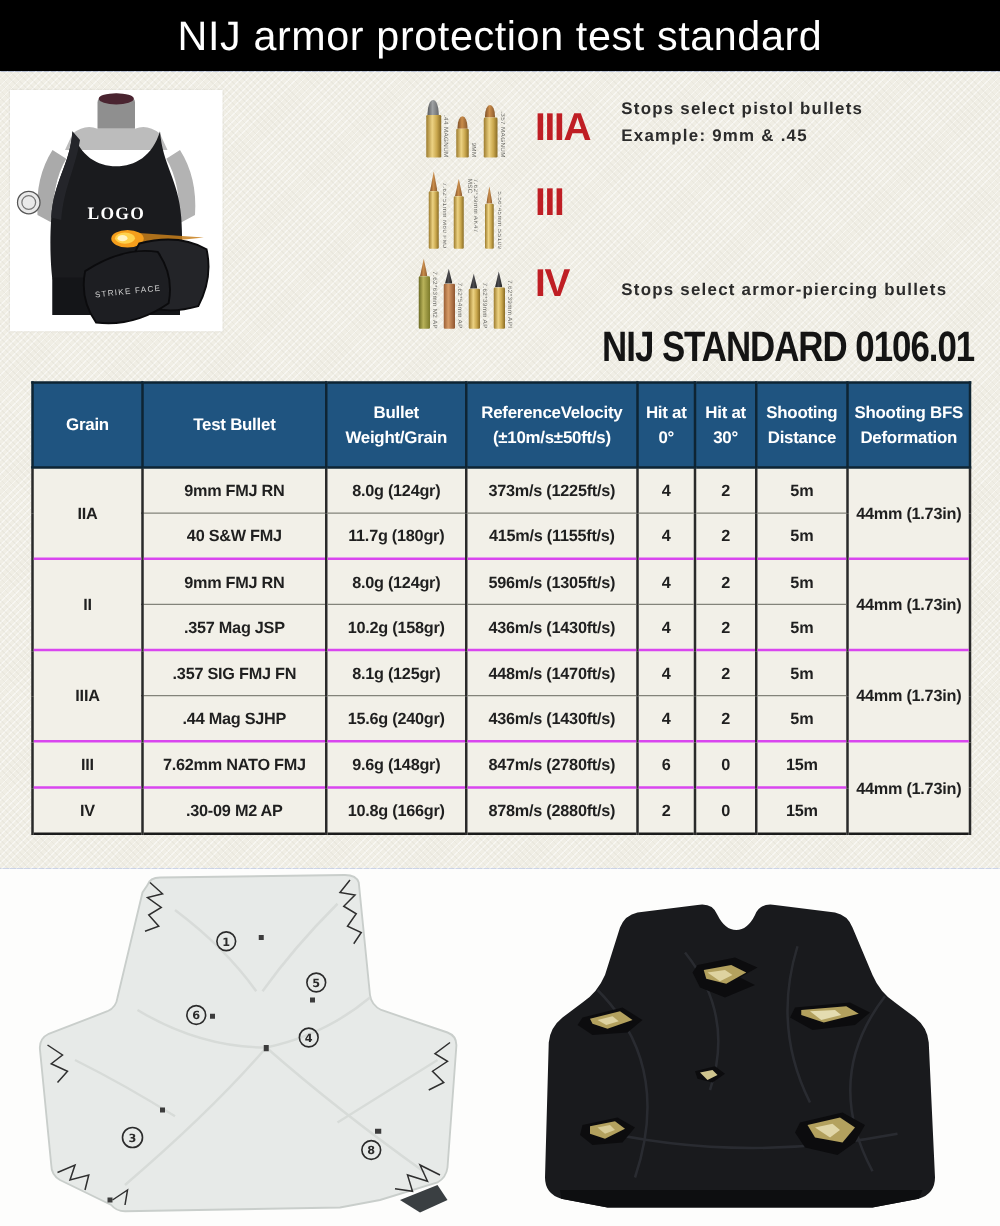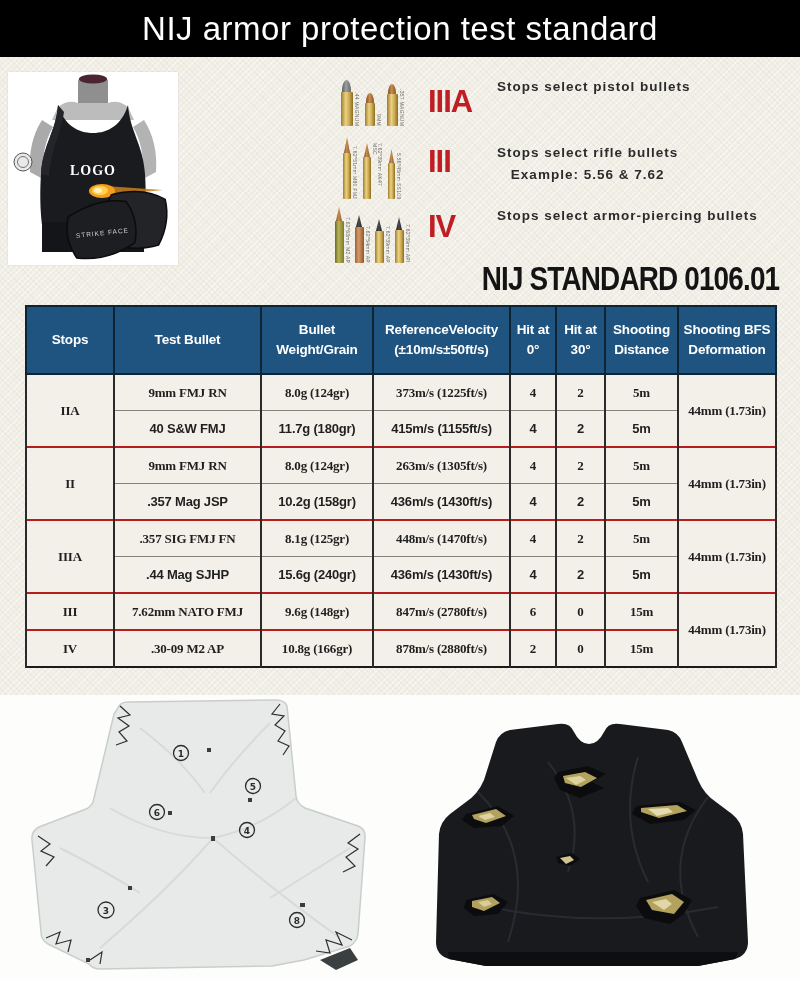--- a/index.html
+++ b/index.html
@@ -35,34 +35,34 @@
   .tip.point{clip-path:polygon(50% 0,100% 100%,0 100%);}
   .tip.lead{background:linear-gradient(90deg,#585a5c,#9ea1a3 45%,#66686a);}
   .tip.dark{background:linear-gradient(90deg,#1d1d1f,#4c4c50 45%,#222);}
   .case{background:linear-gradient(90deg,#9d7c2e,#ecd283 40%,#caa84e 70%,#8a6c24);border-radius:1px;}
   .blabel{writing-mode:vertical-rl;font-size:5px;line-height:1;color:#6d6d68;
     letter-spacing:.3px;max-height:56px;overflow:hidden;}
 
   .code{position:absolute;left:428px;color:#bf1e24;font-weight:800;font-size:31px;
     letter-spacing:-1px;line-height:1;}
   .desc{position:absolute;left:497px;color:#2b2b2b;}
-  .desc .d1,.desc .d2{font-weight:700;font-size:13.5px;letter-spacing:1px;line-height:1.65;white-space:nowrap;text-align:center;}
+  .desc .d1,.desc .d2{font-weight:700;font-size:13.5px;letter-spacing:1px;line-height:1.65;white-space:nowrap;}
 
   .standard-title{position:absolute;left:12px;top:202px;width:800px;text-align:right;}
   .standard-title span{display:inline-block;font-size:34px;font-weight:800;color:#141414;
     letter-spacing:-1px;transform:scaleX(.82);transform-origin:center;}
 
   
   .nij-table{position:absolute;left:25px;top:248px;width:750px;border-collapse:collapse;
     table-layout:fixed;background:#f2f0e8;border:2px solid #1b1b1b;}
   .nij-table th{background:#1f5480;color:#fff;font-size:13.5px;font-weight:700;
     letter-spacing:-.2px;line-height:1.5;height:66px;border:2px solid #0e2433;padding:0 2px;text-align:center;}
   .nij-table td{height:35px;text-align:center;font-size:13px;font-weight:700;color:#1f1f1f;
     letter-spacing:-.2px;border-left:2px solid #2a2a2a;border-right:2px solid #2a2a2a;padding:0 2px;}
-  .nij-table tr.group td{border-top:2px solid #b91c1c;font-family:Liberation Serif, serif;}
+  .nij-table tr.group td{border-top:2px solid #d946ef;}
   .nij-table tr.sub td{border-top:1px solid #83837a;margin-left:23px;}
   .nij-table td.bfs{font-weight:700;}
 
   
   .photos{position:absolute;left:0;top:695px;width:800px;height:286px;background:#fdfdfc;}
   .panel-photo{position:absolute;left:20px;top:3px;}
   .vest2-photo{position:absolute;left:408px;top:7px;}
 
   .marker-txt{font-family:"DejaVu Sans",sans-serif;font-size:9px;fill:#2b2b2b;font-weight:700;}
 </style>
@@ -124,20 +124,21 @@
           <div class="cart-body">
               <div class="tip round" style="width:8px;height:10px"></div>
               <div class="case" style="width:11px;height:32px"></div>
             </div>
           <span class="blabel">.357 MAGNUM</span>
         </div>
       </div>
       <div class="code" style="top:24px">IIIA</div>
       <div class="desc" style="top:14px">
         <div class="d1">Stops select pistol bullets</div>
+        <div class="d2">Example: 9mm &amp; .45</div>
       </div>
     </div>
 
     <div class="level-row row-2">
       <div class="bullets">
         <div class="cart">
           <div class="cart-body">
               <div class="tip point" style="width:6px;height:16px"></div>
               <div class="case" style="width:8px;height:46px"></div>
             </div>
@@ -152,24 +153,20 @@
         </div>
         <div class="cart">
           <div class="cart-body">
               <div class="tip point" style="width:5px;height:14px"></div>
               <div class="case" style="width:7px;height:36px"></div>
             </div>
           <span class="blabel">5.56*45mm SS109</span>
         </div>
       </div>
       <div class="code" style="top:13px">III</div>
-      <div class="desc" style="top:9px">
-        <div class="d1">Stops select rifle bullets</div>
-        <div class="d2">Example: 5.56 &amp; 7.62</div>
-      </div>
     </div>
 
     <div class="level-row row-3">
       <div class="bullets" style="gap:5px">
         <div class="cart">
           <div class="cart-body">
               <div class="tip point" style="width:6px;height:14px"></div>
               <div class="case" style="width:9px;height:42px;background:linear-gradient(90deg,#6b6a22,#b9b35a 40%,#7c7a2a)"></div>
             </div>
           <span class="blabel">7.62*63mm M2 AP</span>
@@ -190,21 +187,21 @@
         </div>
         <div class="cart">
           <div class="cart-body">
               <div class="tip point dark" style="width:6px;height:13px"></div>
               <div class="case" style="width:9px;height:33px"></div>
             </div>
           <span class="blabel">7.62*39mm API</span>
         </div>
       </div>
       <div class="code" style="top:8px">IV</div>
-      <div class="desc" style="top:2px">
+      <div class="desc" style="top:18px">
         <div class="d1">Stops select armor-piercing bullets</div>
       </div>
     </div>
 
     <div class="standard-title">
       <span>NIJ STANDARD 0106.01</span>
     </div>
 
     <table class="nij-table">
       <colgroup>
@@ -213,21 +210,21 @@
           <col style="width:112px">
           <col style="width:137px">
         <col style="width:46px">
           <col style="width:49px">
           <col style="width:73px">
           <col style="width:98px">
       </colgroup>
       <thead>
         <tr>
           <th>
-              <div>Stops</div>
+              <div>Grain</div>
               <div></div>
             </th>
           <th>
               <div>Test Bullet</div>
               <div></div>
             </th>
           <th>
               <div>Bullet</div>
               <div>Weight/Grain</div>
             </th>
@@ -269,21 +266,21 @@
           <td>11.7g (180gr)</td>
           <td>415m/s (1155ft/s)</td>
           <td>4</td>
           <td>2</td>
           <td>5m</td>
         </tr>
         <tr class="group">
           <td rowspan="2">II</td>
           <td>9mm FMJ RN</td>
           <td>8.0g (124gr)</td>
-          <td>263m/s (1305ft/s)</td>
+          <td>596m/s (1305ft/s)</td>
           <td>4</td>
           <td>2</td>
           <td>5m</td>
           <td rowspan="2" class="bfs">44mm (1.73in)</td>
         </tr>
         <tr class="sub">
           <td>.357 Mag JSP</td>
           <td>10.2g (158gr)</td>
           <td>436m/s (1430ft/s)</td>
           <td>4</td>

